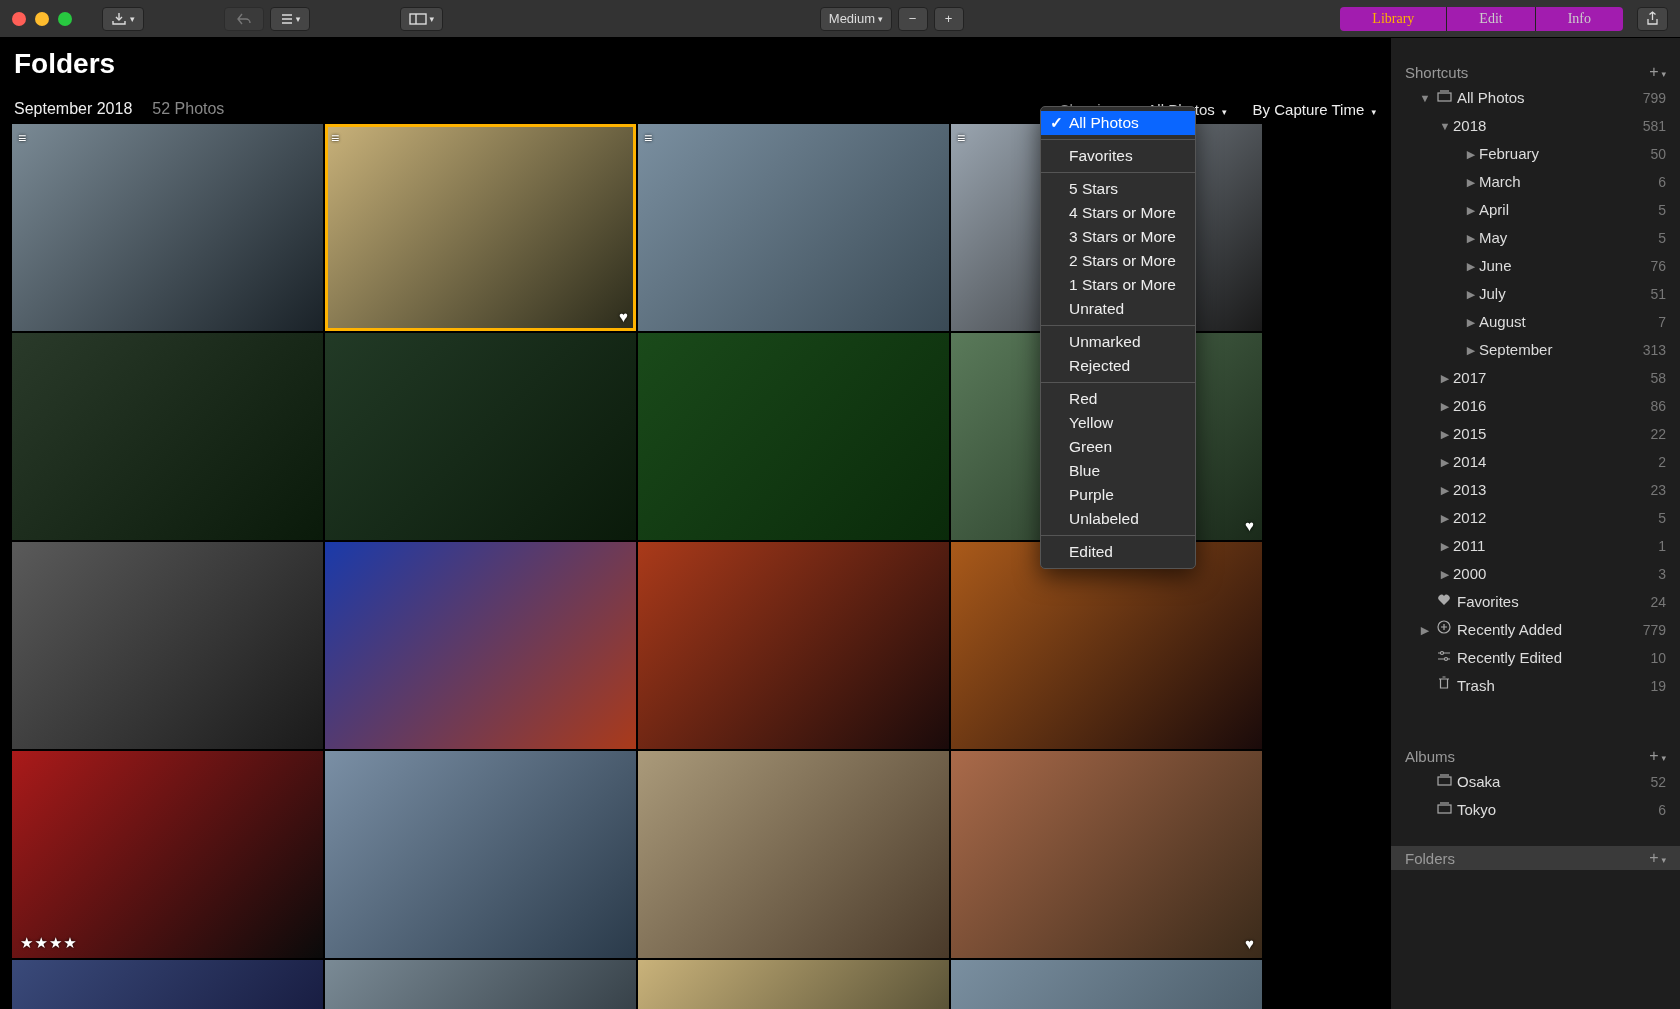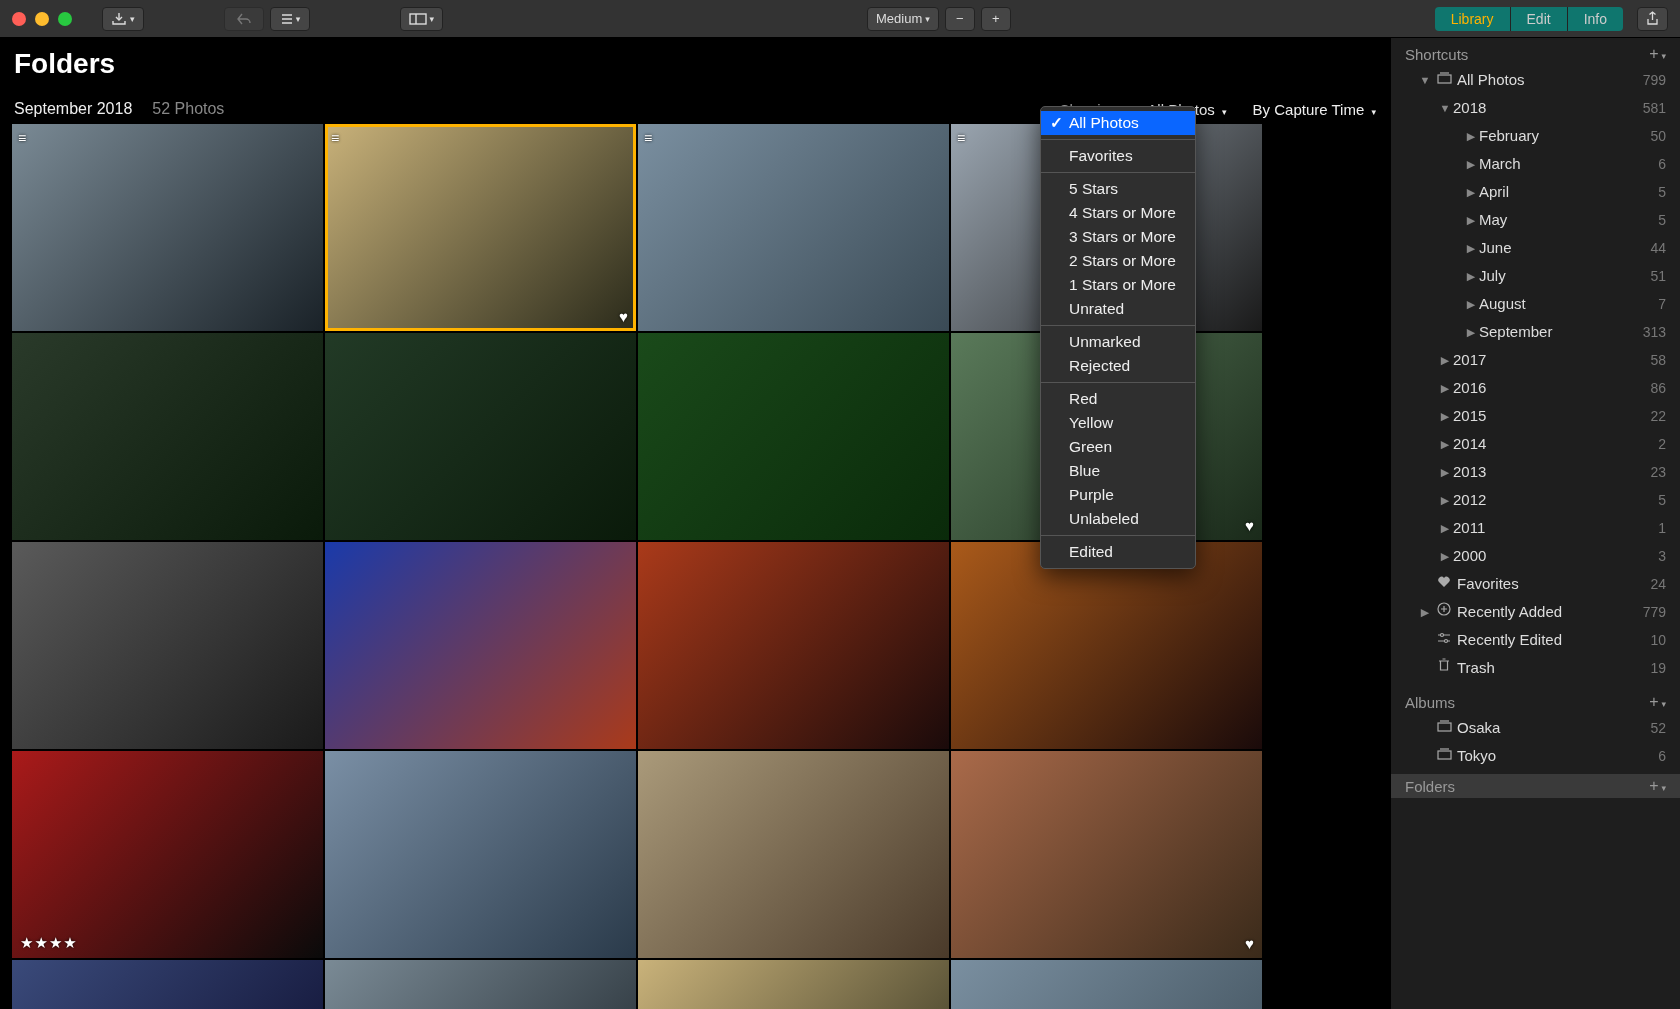--- a/index.html
+++ b/index.html
@@ -18,22 +18,22 @@
   .tb-btn {
     background: #454545; border: 1px solid #222; border-radius: 4px;
     height: 24px; min-width: 40px; display: inline-flex; align-items: center; justify-content: center;
     color: #ddd; font-size: 13px; padding: 0 8px;
   }
   .tb-btn.disabled { opacity: .4; }
   .tb-spacer { flex: 1; }
 
   .seg { display: inline-flex; border-radius: 4px; overflow: hidden; }
   .seg .seg-btn {
-    background: #0f766e; color: #ccc; font-size: 14px; height: 24px; padding: 0 16px;
-    display: inline-flex; align-items: center; border-left: 1px solid #222;
+    background: #a21caf; color: #ccc; font-size: 14px; height: 24px; padding: 0 32px;
+    display: inline-flex; align-items: center; border-left: 1px solid #222; font-family: Liberation Serif, serif;
   }
   .seg .seg-btn:first-child { border-left: 0; }
   .seg .seg-btn.active { color: #ffb300; }
 
   .chev { font-size: 9px; margin-left: 3px; }
 
   
   .app { display: flex; height: calc(1009px - 38px); }
   .content { flex: 1; background: #000; position: relative; display: flex; flex-direction: column; overflow: hidden; }
   .sidebar {
@@ -90,21 +90,21 @@
     box-shadow: 0 8px 24px rgba(0,0,0,.6); padding: 4px 0; z-index: 100;
   }
   .dropdown .item {
     padding: 3px 14px 3px 28px; font-size: 15.5px; color: #eee; position: relative; white-space: nowrap;
   }
   .dropdown .item.selected { background: #0a66ff; color: #fff; }
   .dropdown .item.selected::before { content: "✓"; position: absolute; left: 9px; font-weight: 600; }
   .dropdown .sep { height: 1px; background: #555; margin: 4px 0; }
 
   
-  .sb-section { padding: 4px 0; }
+  .sb-section { padding: 22px 0; }
   .sb-heading {
     display: flex; align-items: center; padding: 3px 14px; color: #999; font-size: 15px;
   }
   .sb-heading .plus { margin-left: auto; color: #999; font-size: 16px; }
   .sb-heading.active-head { background: #3a3a3a; }
   .sb-row {
     display: flex; align-items: center; padding: 2px 14px 2px 14px; font-size: 15px; color: #ddd;
     line-height: 24px;
   }
   .sb-row .icon { width: 22px; text-align: center; color: #999; font-size: 13px; margin-right: 2px; }
@@ -308,21 +308,21 @@
             <span class="count">5</span>
           </div>
           <div class="sb-row depth3">
             <span class="disclose">▶</span>
             <span class="label">May</span>
             <span class="count">5</span>
           </div>
           <div class="sb-row depth3">
             <span class="disclose">▶</span>
             <span class="label">June</span>
-            <span class="count">44</span>
+            <span class="count">76</span>
           </div>
           <div class="sb-row depth3">
             <span class="disclose">▶</span>
             <span class="label">July</span>
             <span class="count">51</span>
           </div>
           <div class="sb-row depth3">
             <span class="disclose">▶</span>
             <span class="label">August</span>
             <span class="count">7</span>

